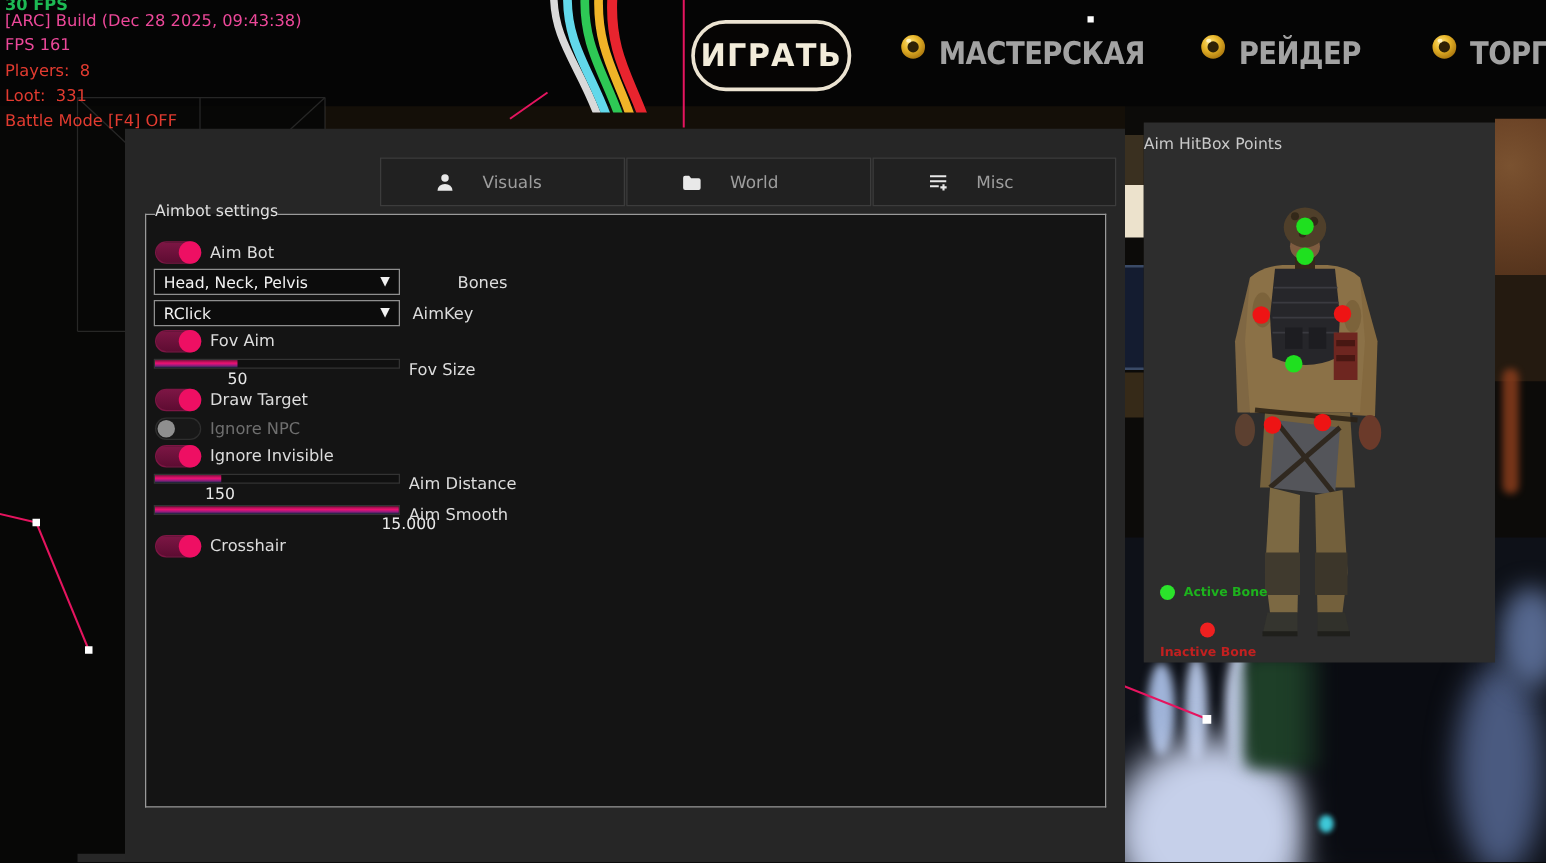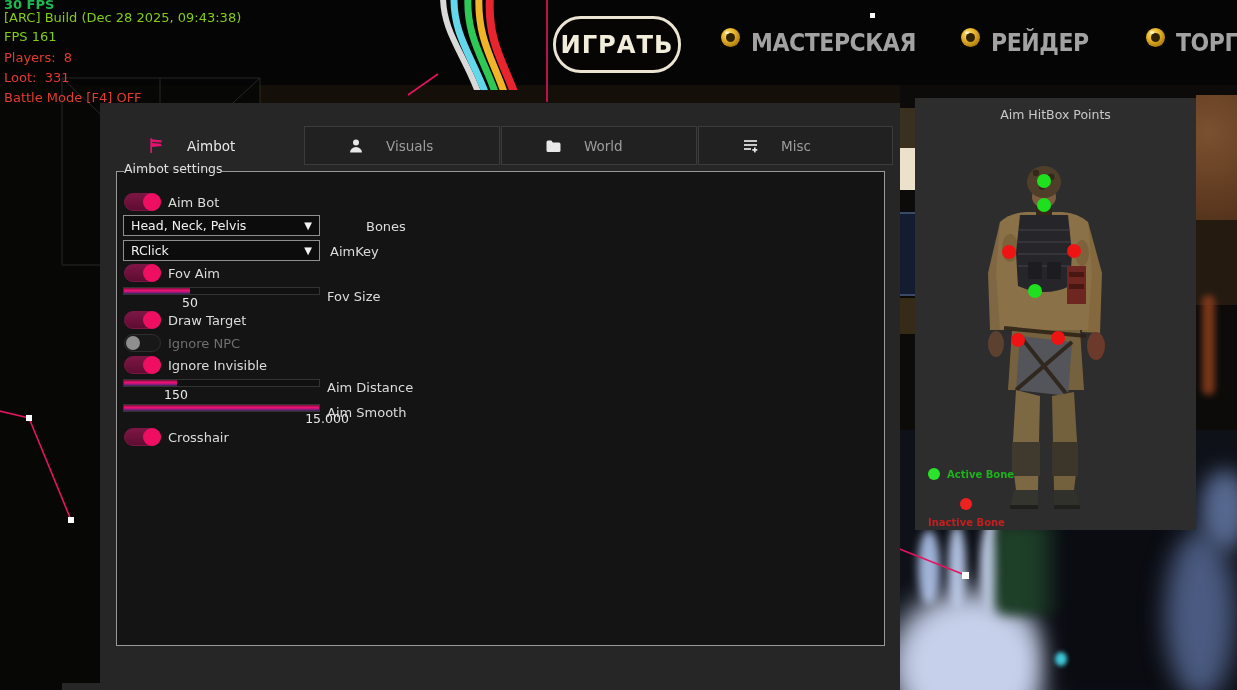--- a/index.html
+++ b/index.html
@@ -22,21 +22,21 @@
 
   
   .strip-brown1{left:900px;top:108px;width:15px;height:40px;background:#3a3020;}
   .strip-cream{left:900px;top:148px;width:15px;height:42px;background:#ece2cc;}
   .strip-navy{left:900px;top:212px;width:15px;height:80px;background:#141c30;border-top:2px solid #3a4a66;border-bottom:2px solid #3a4a66;}
   .strip-brown2{left:900px;top:298px;width:15px;height:36px;background:#362a18;}
 
   
   .dbg{left:4px;font-size:13px;line-height:13px;white-space:pre;z-index:3;}
   .dbg.green{color:#1db954;font-weight:bold;}
-  .dbg.white{color:#84cc16;}
+  .dbg.white{color:#ec4899;}
   .dbg.red{color:#e23b30;}
 
   
   .play-btn{left:551px;top:16px;width:126px;height:51px;border:3px solid #ece4d2;border-radius:30px;
     background:rgba(8,6,4,.55);color:#f2ecda;font-size:25px;font-weight:bold;letter-spacing:1px;
     display:flex;align-items:center;justify-content:center;z-index:3;transform:scaleX(.97);}
   .menu-item{top:28px;height:30px;display:flex;align-items:flex-start;gap:11px;z-index:3;}
   .menu-item .txt{color:#a2a2a2;font-size:25px;font-weight:bold;letter-spacing:-.5px;transform:scaleX(.88);transform-origin:left center;white-space:nowrap;}
   .coin{width:19px;height:19px;border-radius:50%;
     background:radial-gradient(circle at 38% 32%,#ffe680 0%,#e8b62a 35%,#b07c10 75%,#6e4a06 100%);position:relative;flex:0 0 auto;}
@@ -69,21 +69,21 @@
     box-sizing:border-box;color:#f2f2f2;font-size:12.5px;display:flex;align-items:center;padding-left:7px;}
   .dropdown .caret{position:absolute;right:7px;top:4px;font-size:10px;color:#f2f2f2;}
 
   .slider{position:absolute;width:197px;height:8px;background:#101010;border:1px solid #333;box-sizing:border-box;}
   .slider .fill{height:100%;width:0;
     background:linear-gradient(180deg,#7a1240 0%,#ee1070 42%,#a81a80 68%,#272a56 100%);}
   .slider-value{position:absolute;width:60px;text-align:center;color:#e8e8e8;font-size:12.5px;}
 
   
   .panel{left:915px;top:98px;width:281px;height:432px;background:#2d2d2d;z-index:4;}
-  .panel-title{position:absolute;left:0;top:9px;width:100%;text-align:center;color:#c9c9c9;font-size:12.5px;}
+  .panel-title{position:absolute;left:0;top:9px;width:100%;text-align:left;color:#c9c9c9;font-size:12.5px;}
   .legend-row{position:absolute;display:flex;align-items:center;gap:7px;}
   .legend-dot{width:12px;height:12px;border-radius:50%;}
   .legend-txt{font-size:10px;font-weight:bold;}
 </style>
 </head>
 <body>
 
 <div class="stage">
 
   <div class="abs bg-lower"></div>
@@ -166,28 +166,20 @@
     <span class="coin"></span>
     <span class="txt">РЕЙДЕР</span>
   </div>
   <div class="abs menu-item" style="left:1146px;">
     <span class="coin"></span>
     <span class="txt">ТОРГО</span>
   </div>
 
   <div class="abs window">
 
-    <div class="tab-active">
-      <svg class="ticon" width="17" height="17" viewBox="0 0 16 16">
-        <path d="M3 1.2 L3 15" stroke="#e3156f" stroke-width="1.6"></path>
-        <path d="M3.6 2 L13.5 3.2 L11.6 5.8 L13.2 8.4 L3.6 9.4 Z" fill="#e3156f"></path>
-        <path d="M4 5.2 L12 5.8" stroke="#262626" stroke-width="1.1"></path>
-      </svg>
-      <span class="tlabel">Aimbot</span>
-    </div>
 
     <div class="tabbox" style="left:204px;width:196px;">
       <svg class="ticon" width="16" height="16" viewBox="0 0 16 16">
         <circle cx="8" cy="4.4" r="3" fill="#e8e8e8"></circle>
         <path d="M2,14.5 a6,5.4 0 0 1 12,0 z" fill="#e8e8e8"></path>
       </svg>
       <span class="tlabel">Visuals</span>
     </div>
     <div class="tabbox" style="left:401px;width:196px;">
       <svg class="ticon" width="17" height="16" viewBox="0 0 17 16">

